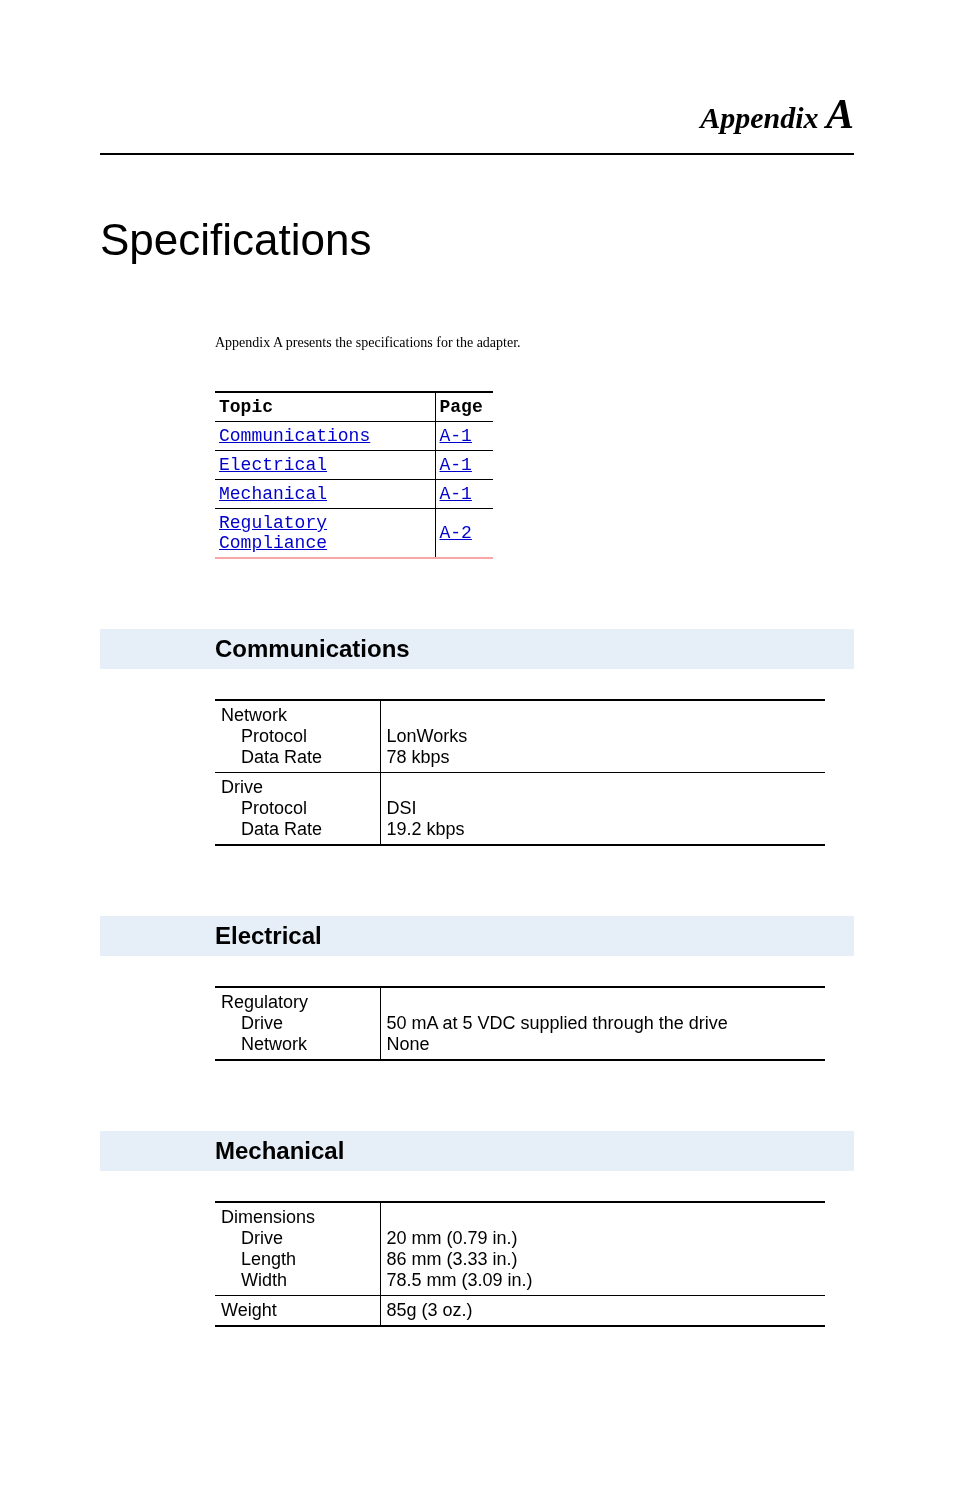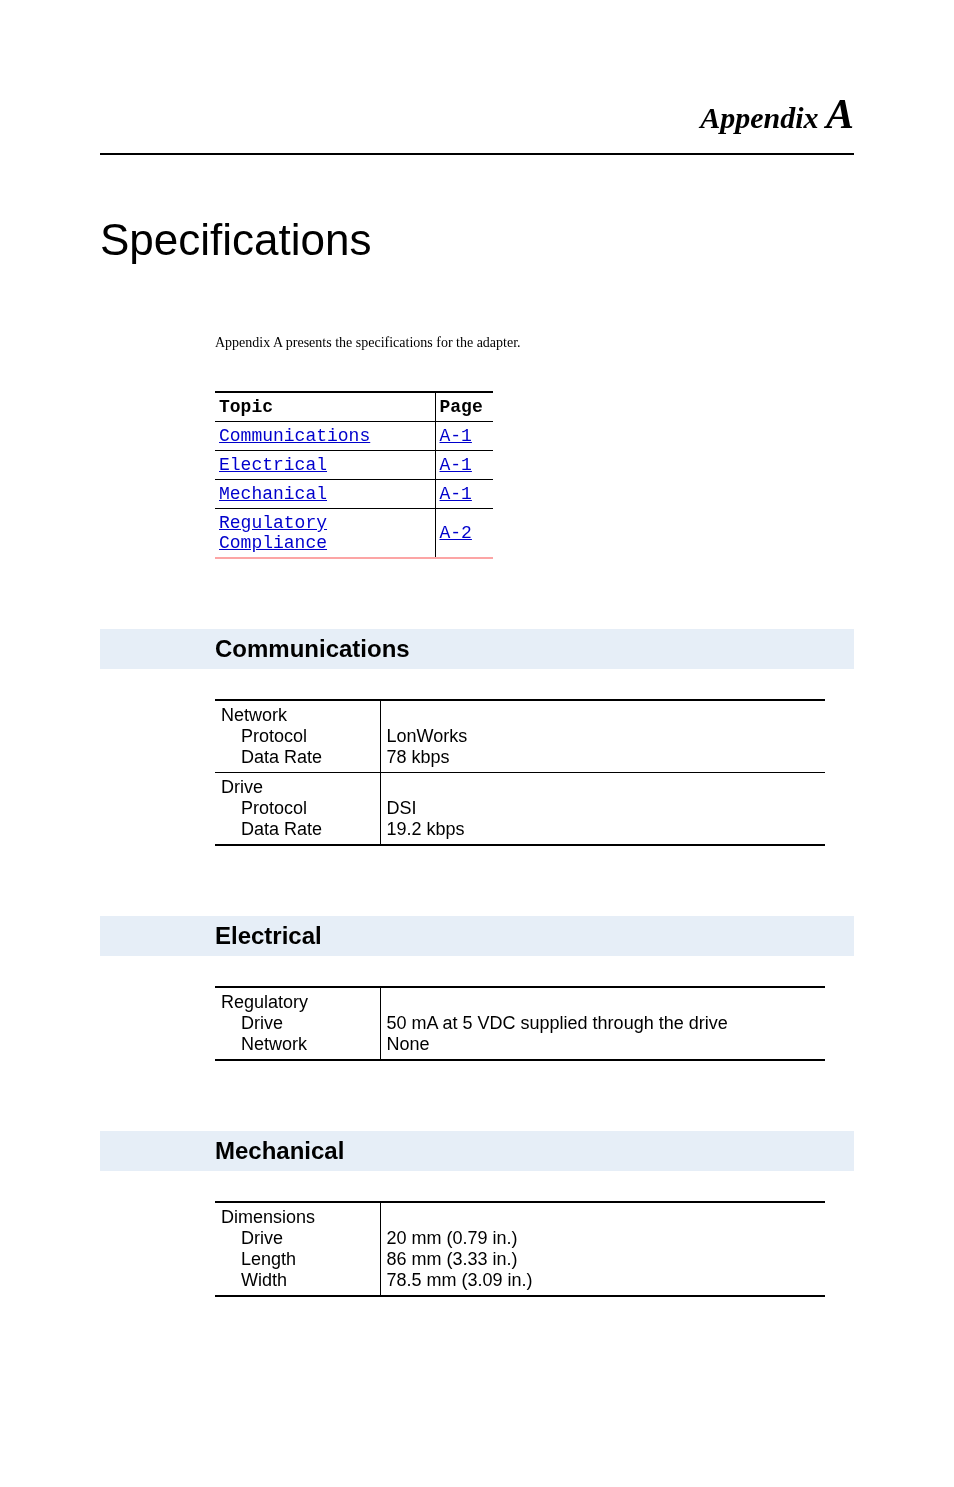--- a/index.html
+++ b/index.html
@@ -211,14 +211,22 @@
       <span class="indent">Length</span>
       <span class="indent">Width</span>
     </td>
     <td>
       <br>
       <span>20 mm (0.79 in.)</span><br>
       <span>86 mm (3.33 in.)</span><br>
       <span>78.5 mm (3.09 in.)</span>
     </td>
   </tr>
+  <tr>
+    <td>
+      <span>Weight</span>
+    </td>
+    <td>
+      <span>85g (3 oz.)</span>
+    </td>
+  </tr>
 </tbody>
   </table>
 
 </body></html>

